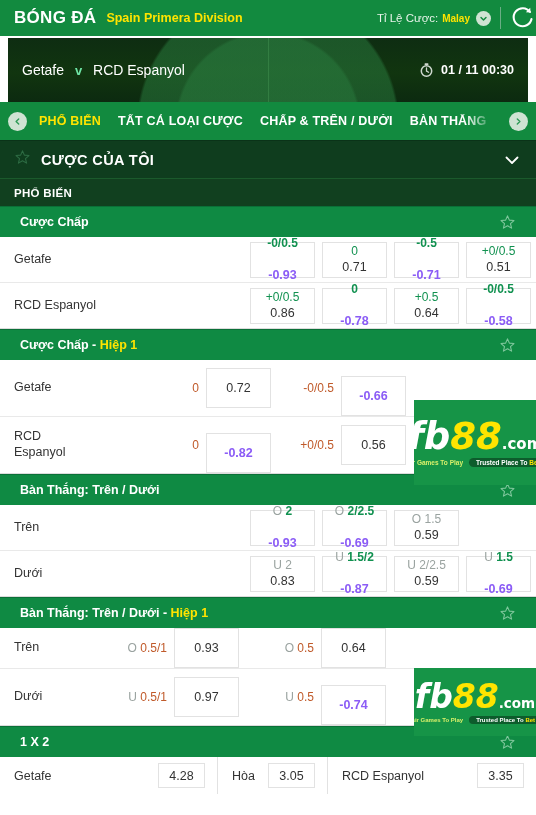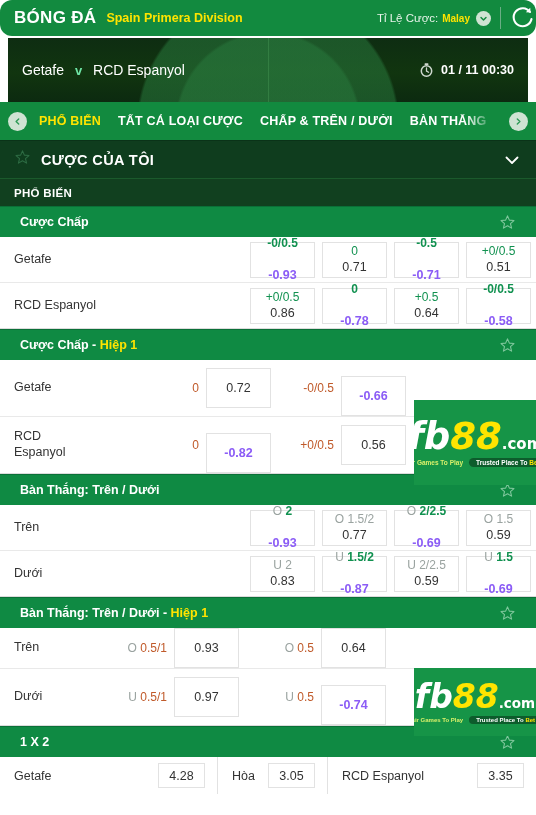--- a/index.html
+++ b/index.html
@@ -9,21 +9,20 @@
     background: #ffffff;
     overflow: hidden;
   }
   .app { width: 536px; height: 815px; position: relative; background:#fff; }
 
   
   .topbar {
     height: 36px; background: #128a3f;
     display: flex; align-items: center; padding: 0 0 0 14px;
     position: relative;
-    border-radius: 12px;
   }
   .topbar-title {
     color: #ffffff; font-size: 17px; font-weight: bold;
     letter-spacing: .3px; white-space: nowrap;
   }
   .topbar-league {
     color: #ffe400; font-size: 12.5px; font-weight: bold;
     margin-left: 10px; white-space: nowrap;
   }
   .topbar-right {
@@ -403,24 +402,20 @@
   </div>
   <div class="mkt-body">
     <div class="orow">
       <div class="oname">Trên</div>
       <div class="ocells">
         <div class="cell">
             <span class="line"><span class="ou-pre">O</span> <span class="ou-num">2</span></span>
             <span class="price pr-neg b">-0.93</span>
           </div>
         <div class="cell">
-            <span class="line"><span class="ou-pre">O</span> <span class="ou-num mut">1.5/2</span></span>
-            <span class="price pr-pos">0.77</span>
-          </div>
-        <div class="cell">
             <span class="line"><span class="ou-pre">O</span> <span class="ou-num">2/2.5</span></span>
             <span class="price pr-neg b">-0.69</span>
           </div>
         <div class="cell">
             <span class="line"><span class="ou-pre">O</span> <span class="ou-num mut">1.5</span></span>
             <span class="price pr-pos">0.59</span>
           </div>
       </div>
     </div>
     <div class="orow last">

